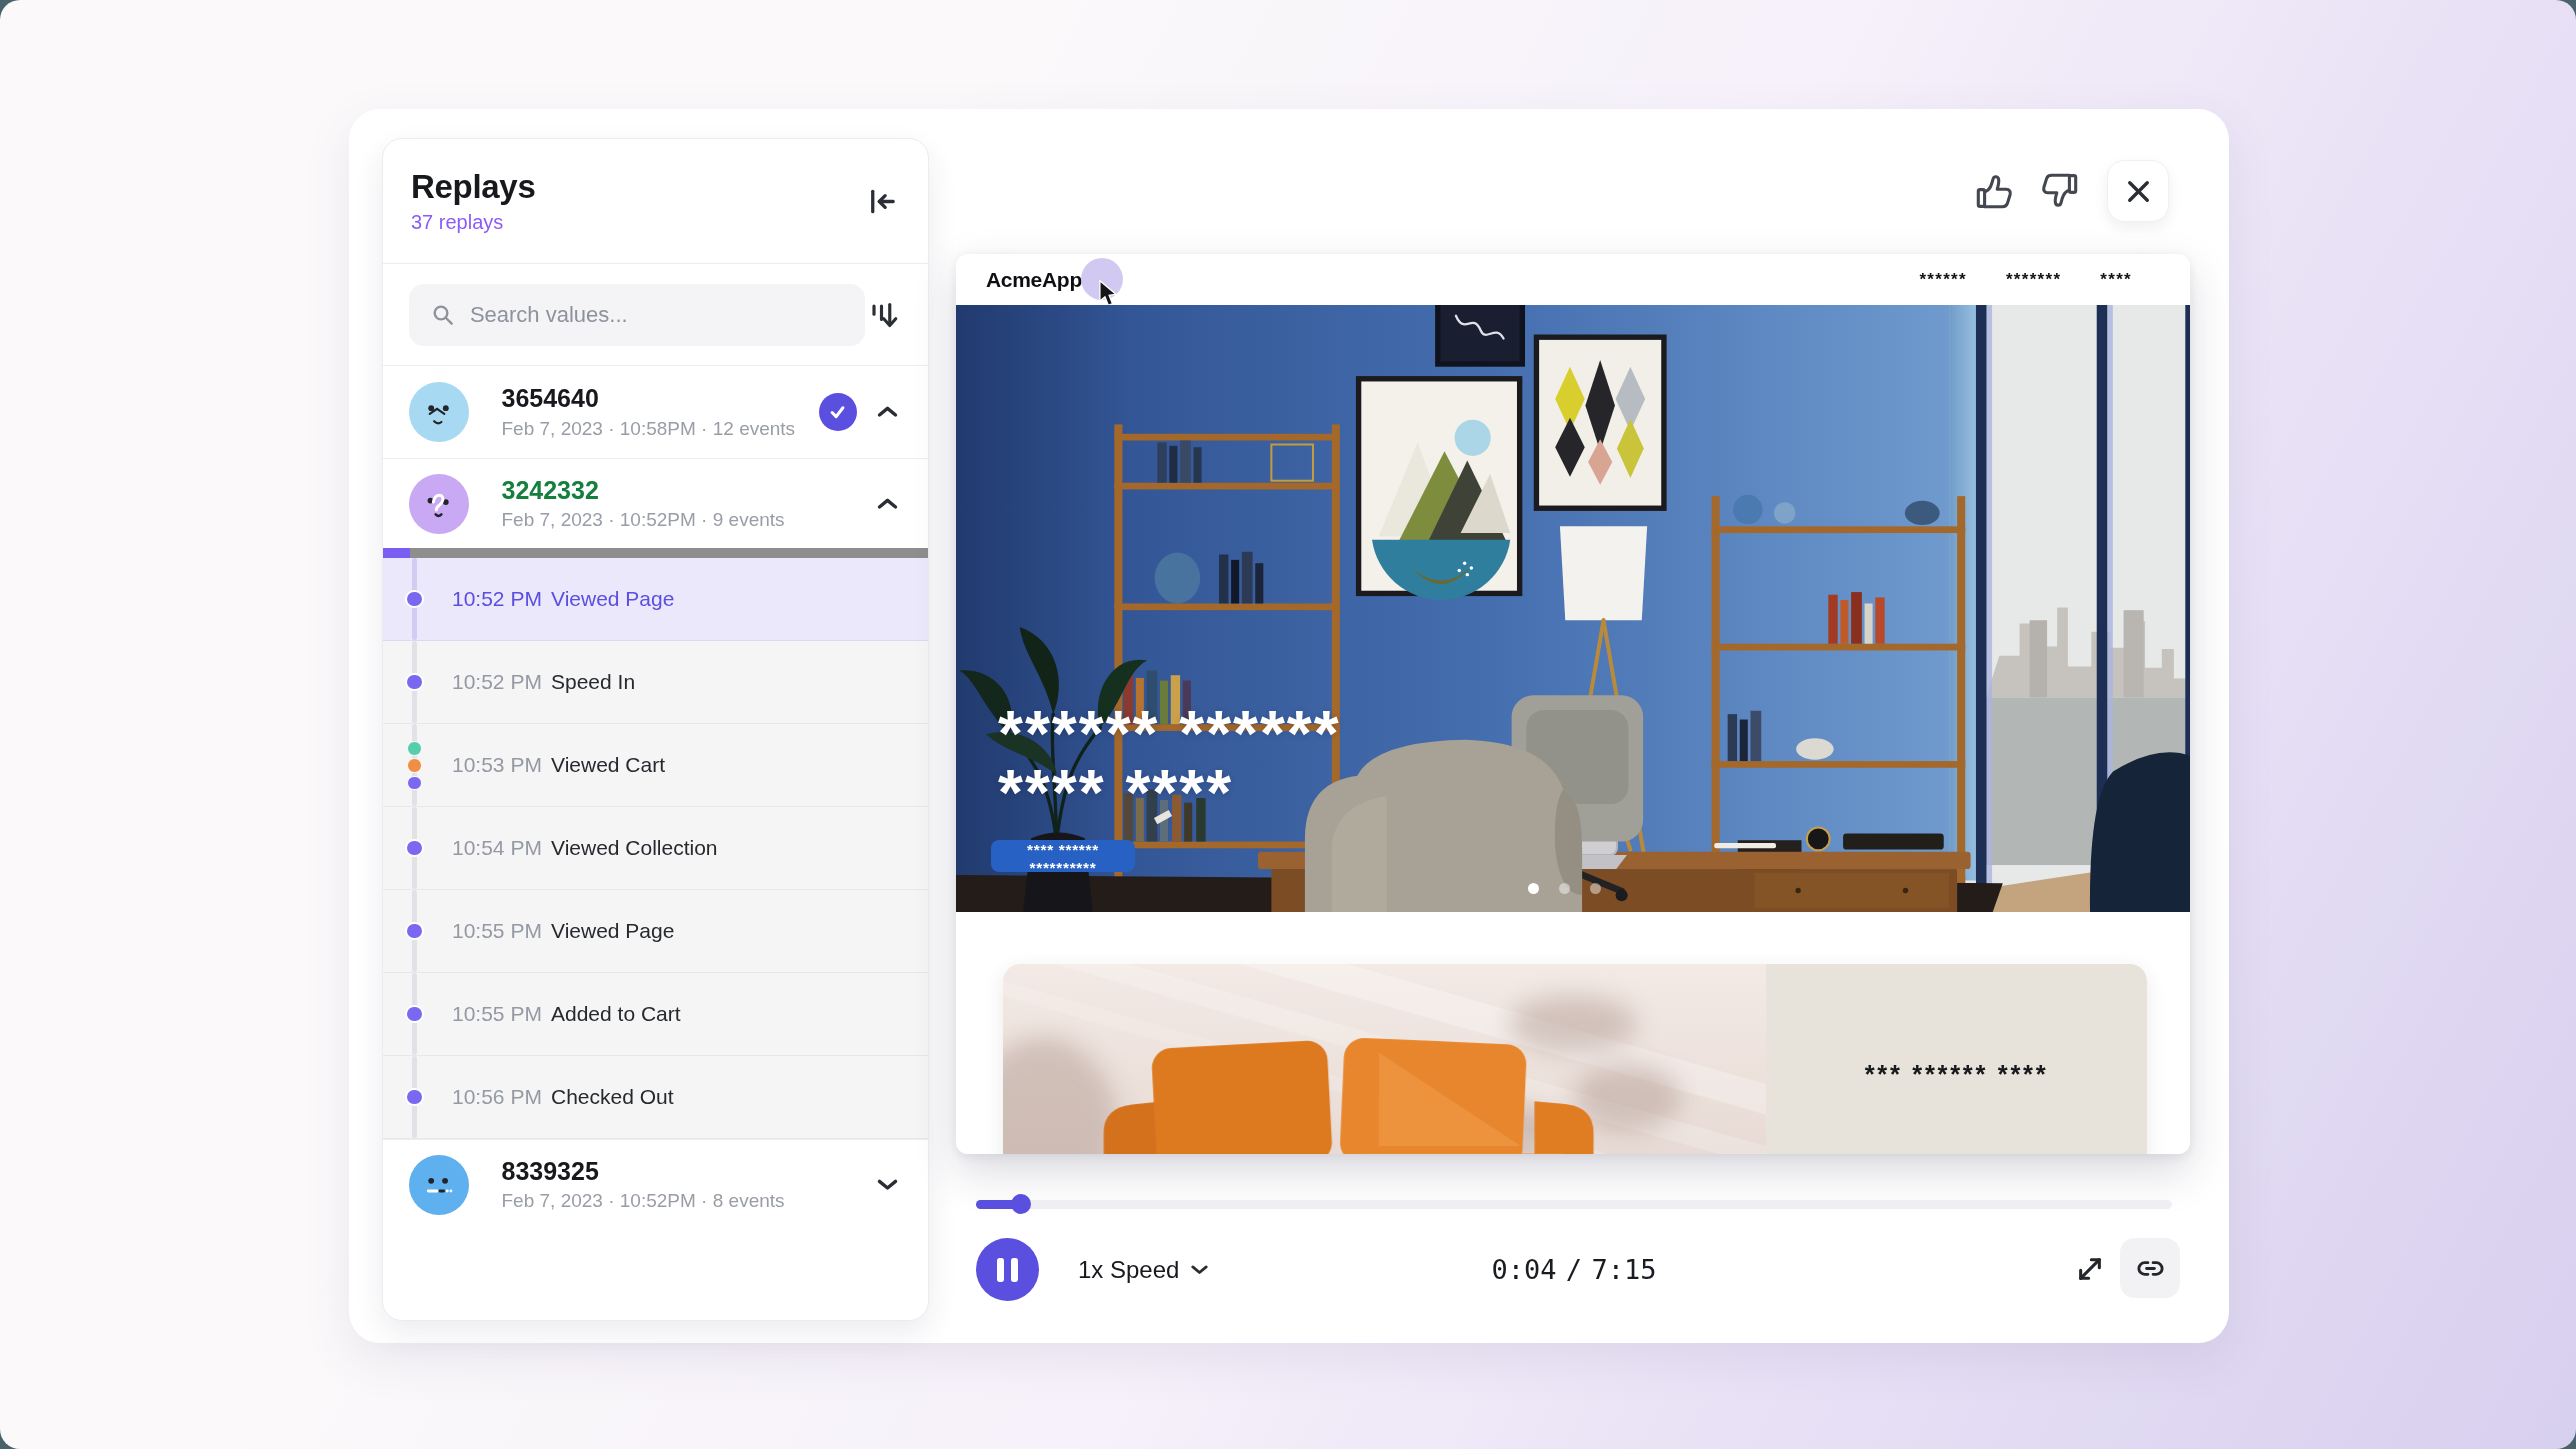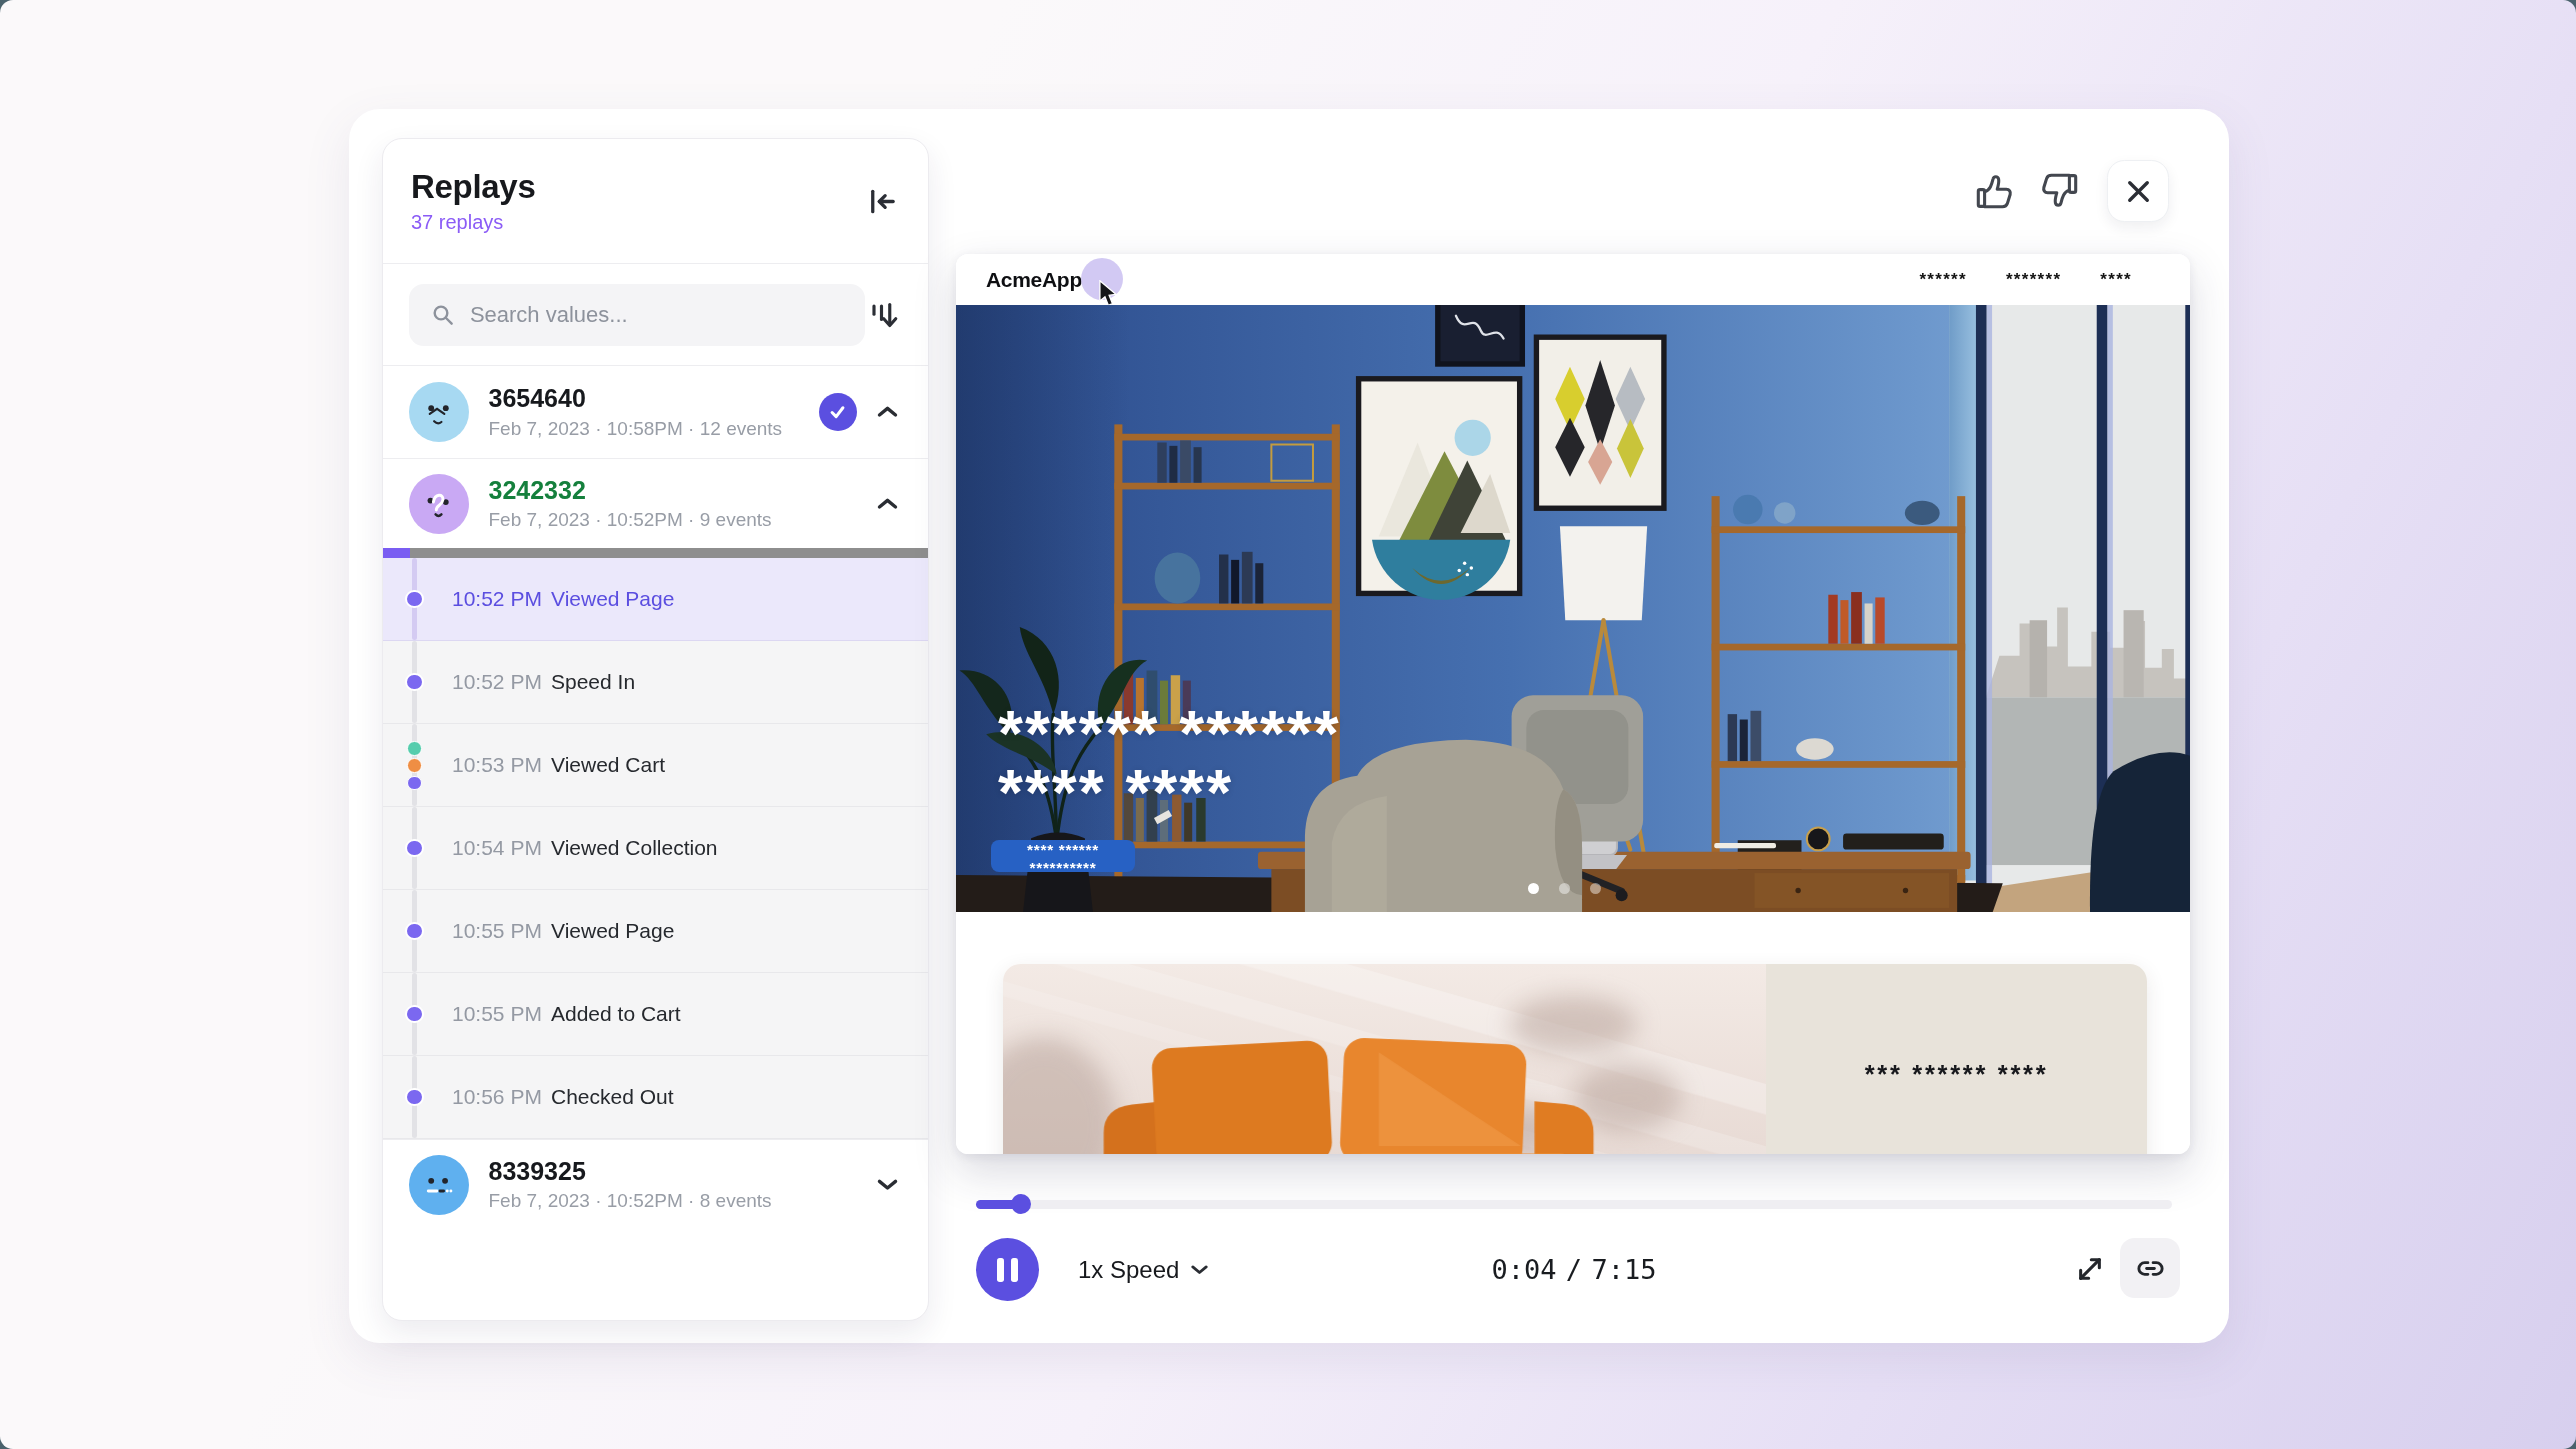--- a/index.html
+++ b/index.html
@@ -1,36 +1,36 @@
 <!DOCTYPE html>
 <html style="font-size:10.7px"><head>
 <meta charset="utf-8">
 <title>Replays</title>
 <style>
   html,body{margin:0;padding:0;width:2576px;height:1450px;overflow:hidden;background:#4a626c;font-family:"Liberation Sans",sans-serif;}
-  .page{position:absolute;inset:0;border-radius:13px;overflow:hidden;
+  .page{position:absolute;inset:0;border-radius:20px;overflow:hidden;
     background:linear-gradient(118deg,#fbf9fa 30%,#f6f1fa 55%,#e6dff5 78%,#d7cfee 100%);}
   
   .shell{position:absolute;left:349px;top:109px;width:1880px;height:1234px;background:#fff;border-radius:31px;
     box-shadow:0 16px 47px rgba(90,80,130,.10);}
   
   .sidebar{position:absolute;left:382px;top:138px;width:547px;height:1183px;background:#fff;border:1.3px solid #ecebef;
     border-radius:20px;box-shadow:0 12px 29.5px rgba(40,35,80,.09);overflow:hidden;box-sizing:border-box;}
   .sb-header{height:125px;display:flex;align-items:center;justify-content:space-between;padding:0 29.5px 0 28px;box-sizing:border-box;border-bottom:1.3px solid #ededf0;}
   .sb-title{font-size:33px;font-weight:700;color:#17191d;margin:0 0 5.4px 0;letter-spacing:-0.3px;}
   .sb-sub{font-size:20px;color:#8b5cf6;}
   .icon-btn{background:none;border:none;padding:0;cursor:pointer;display:flex;align-items:center;justify-content:center;}
   .sb-search{height:101px;display:flex;align-items:center;padding:0 27px 0 25.5px;box-sizing:border-box;}
   .search-pill{flex:1;height:62px;background:#f4f4f6;border-radius:14.8px;display:flex;align-items:center;gap:13.4px;padding:0 20px;box-sizing:border-box;}
   .search-ph{font-size:22px;color:#8d929c;}
   .srow{display:flex;align-items:center;padding:0 27px 0 25.5px;border-top:1.3px solid #ededf0;box-sizing:border-box;position:relative;}
   .srow.h138{height:93px}.srow.h134{height:90px}
   .avatar{width:60px;height:60px;border-radius:50%;flex:0 0 60px;display:flex;align-items:center;justify-content:center;}
   .av0{background:#a7d9f2}.av1{background:#c9a9f4}.av2{background:#5fb0ef}.av3{background:#70dfc8}
-  .smeta{margin-left:20px;flex:1;min-width:0;}
+  .smeta{margin-left:33px;flex:1;min-width:0;}
   .sid{font-size:25px;font-weight:700;color:#17191d;margin-bottom:4.7px;}
   .sid.active{color:#15803d;}
   .ssub{font-size:19px;color:#989da6;white-space:nowrap;}
   .badge{width:38px;height:38px;border-radius:50%;background:#5b4fe0;display:flex;align-items:center;justify-content:center;margin-right:17.4px;flex:0 0 38px;}
   .chev{width:27px;height:27px;display:flex;align-items:center;justify-content:center;flex:0 0 27px;}
   .sess-progress{height:10px;background:#8e8e8e;position:relative;}
   .sess-progress .seg{position:absolute;left:0;top:0;bottom:0;width:27px;background:#7a5df2;}
   .events{position:relative;}
   .erow{height:83px;background:#f5f5f6;border-bottom:1.3px solid #e8e8eb;position:relative;box-sizing:border-box;}
   .erow.sel{background:#ebe8fb;border-bottom-color:#dcd7f2;}

